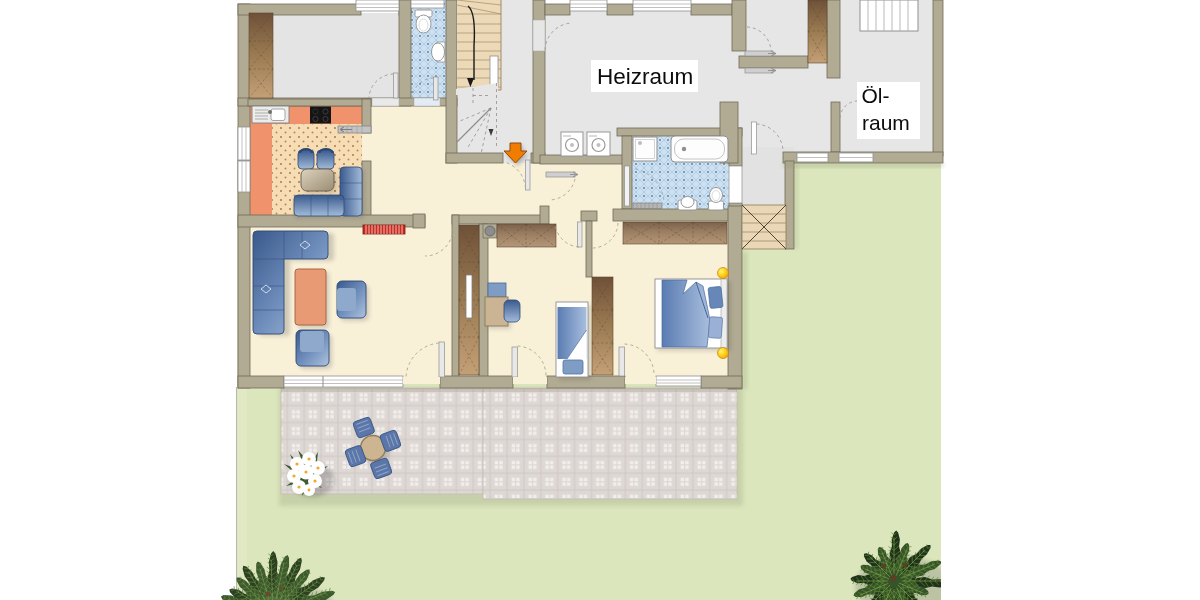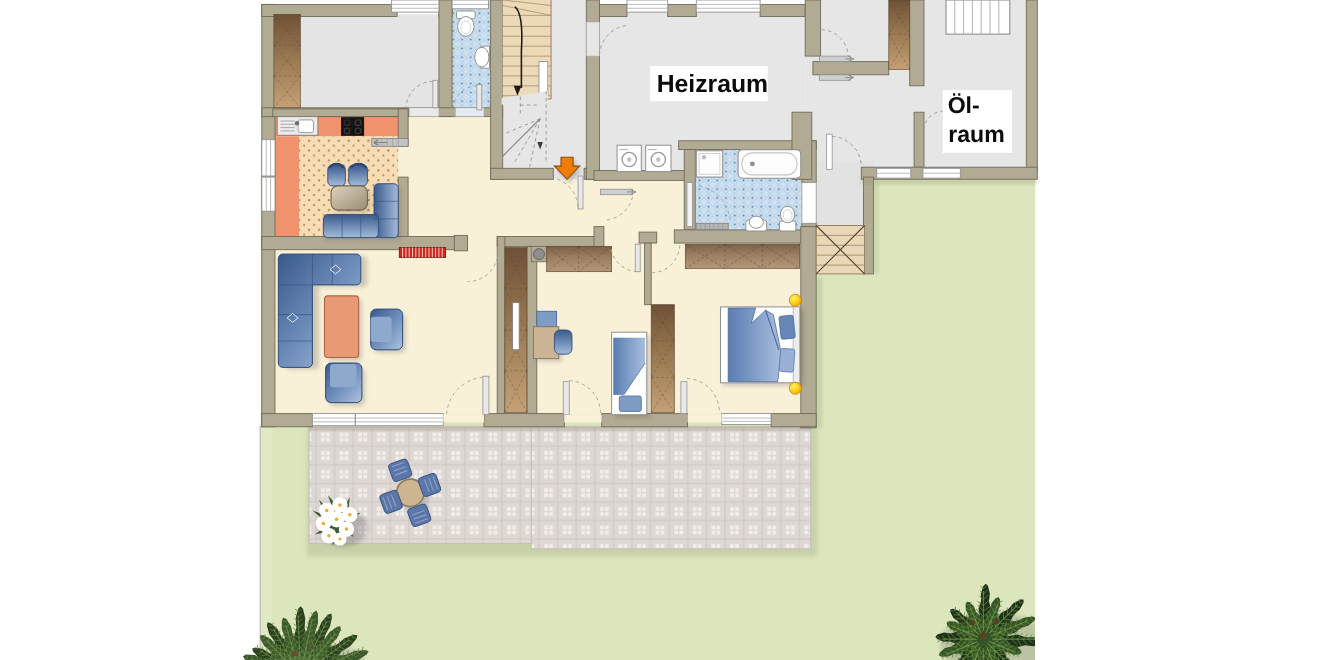--- a/index.html
+++ b/index.html
@@ -1,16 +1,16 @@
 <!DOCTYPE html>
 <html><head>
 <meta charset="utf-8">
 <style>
 html,body{margin:0;padding:0;background:#ffffff;}
-#plan{width:1200px;height:600px;position:relative;font-family:"Liberation Sans",sans-serif;font-weight:bold;}
+#plan{width:1200px;height:600px;position:relative;font-family:"Liberation Sans",sans-serif;}
 </style>
 </head>
 <body>
 <div id="plan">
 <svg width="1200" height="600" viewBox="0 0 1200 600">
 <defs>
 <linearGradient id="woodv" x1="0" y1="0" x2="0" y2="1">
  <stop offset="0" stop-color="#6f5139"></stop>
           <stop offset="0.45" stop-color="#97774f"></stop>
           <stop offset="1" stop-color="#c4a076"></stop>

